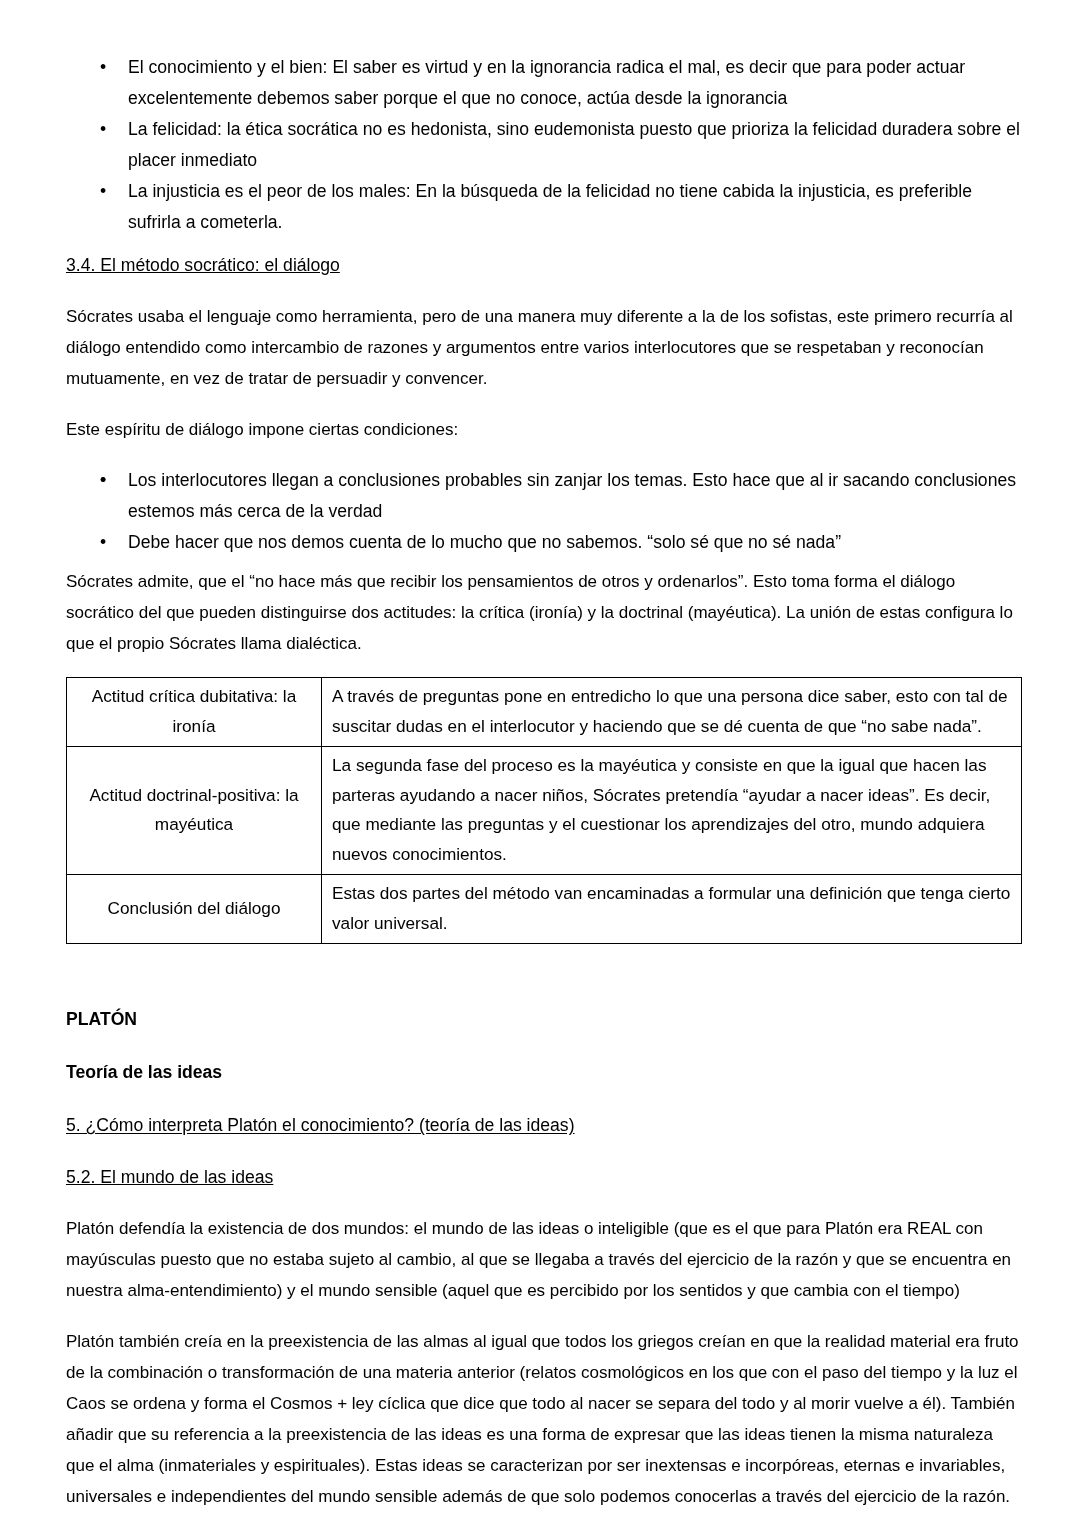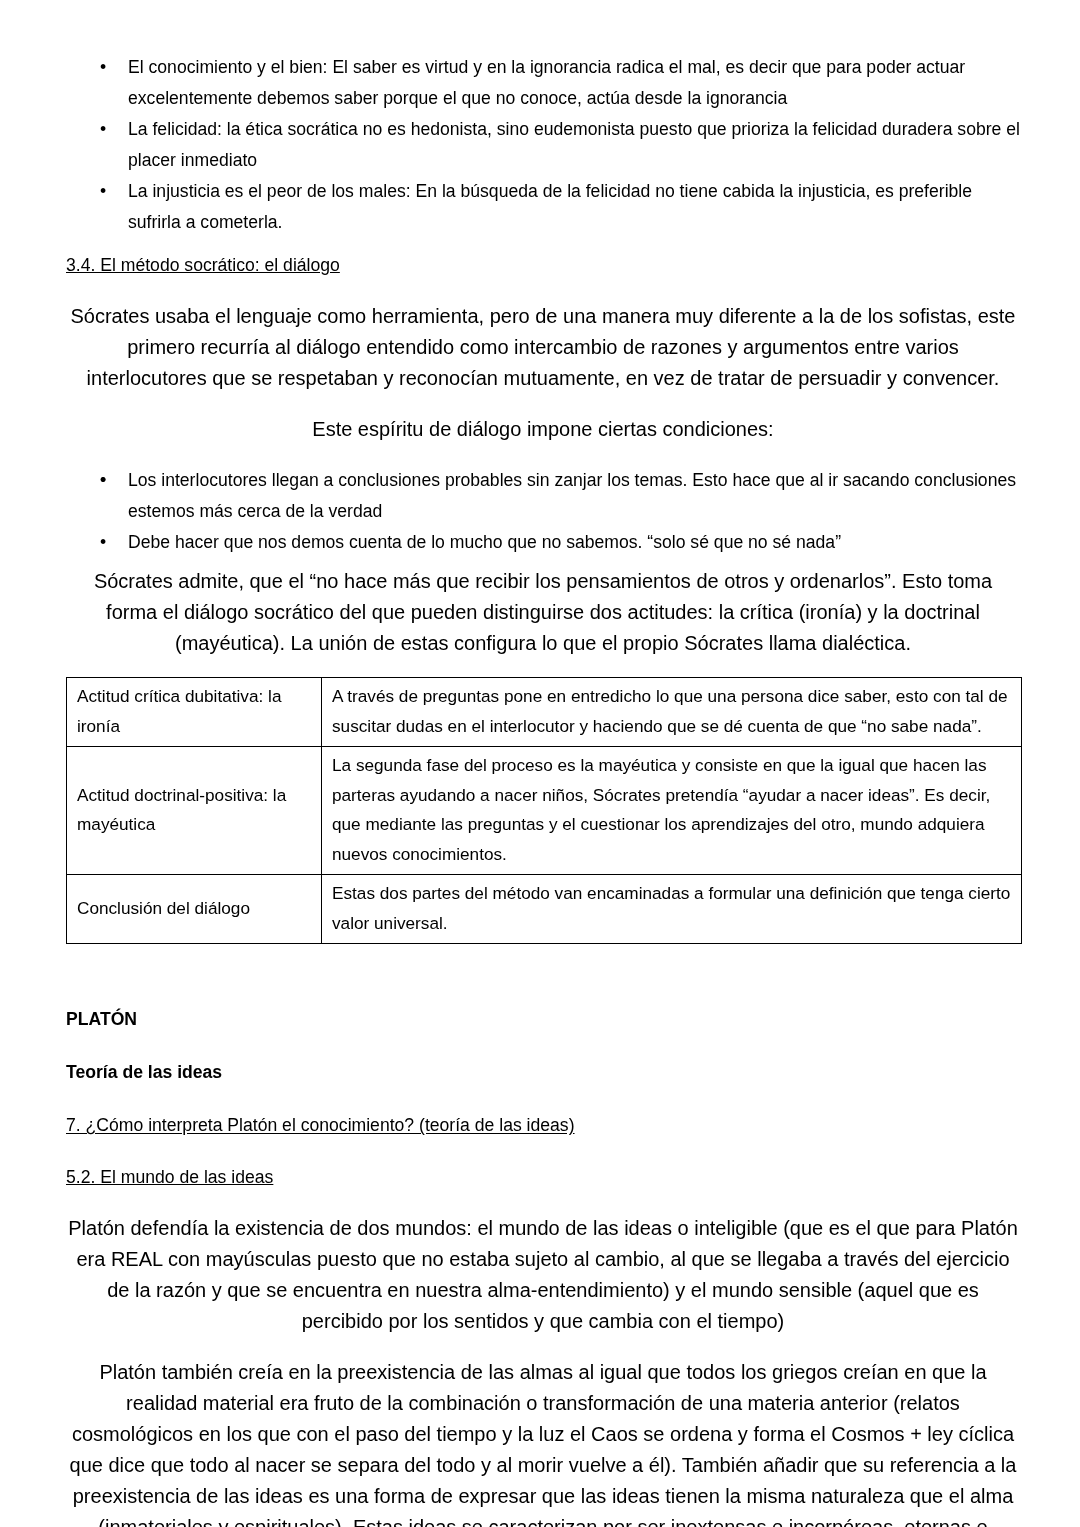--- a/index.html
+++ b/index.html
@@ -24,22 +24,22 @@
   }
   .doc-body {
     font-size: 17.6px;
     line-height: 31px;
     color: #000;
   }
 
   
   p.para {
     margin: 0 2px 20px 0;
-    text-align: center;
-    font-size: 20px;
+    text-align: left;
+    font-size: 17px;
     line-height: 31px;
   }
   p.para.tight {
     margin-bottom: 18px;
   }
 
   
   ul.bullets {
     list-style: none;
     margin: 0 0 8px 0;
@@ -94,20 +94,21 @@
   }
   table.dialog-table td {
     border: 1.6px solid #000000;
     vertical-align: middle;
     font-size: 17.2px;
     line-height: 29.5px;
     padding: 4px 8px 5px 8px;
   }
   table.dialog-table td.label {
     width: 234px;
+    text-align: center;
     padding-left: 10px;
     padding-right: 10px;
   }
   table.dialog-table td.desc {
     text-align: left;
     vertical-align: top;
     padding-left: 10px;
     padding-right: 6px;
   }
 
@@ -171,21 +172,21 @@
           <td class="desc">Estas dos partes del método van encaminadas a formular una definición que tenga cierto valor universal.</td>
         </tr>
       </tbody>
     </table>
 
     <div class="spacer-lg"></div>
 
     <div class="h-bold">PLATÓN</div>
     <div class="h-bold">Teoría de las ideas</div>
 
-    <div class="h-underline"><span class="u">7. ¿Cómo interpreta Platón el conocimiento? (teoría de las ideas)</span></div>
+    <div class="h-underline"><span class="u">5. ¿Cómo interpreta Platón el conocimiento? (teoría de las ideas)</span></div>
 
     <div class="h-sub">5.2. El mundo de las ideas</div>
 
     <p class="para">Platón defendía la existencia de dos mundos: el mundo de las ideas o inteligible (que es el que para Platón era REAL con mayúsculas puesto que no estaba sujeto al cambio, al que se llegaba a través del ejercicio de la razón y que se encuentra en nuestra alma-entendimiento) y el mundo sensible (aquel que es percibido por los sentidos y que cambia con el tiempo)</p>
 
     <p class="para">Platón también creía en la preexistencia de las almas al igual que todos los griegos creían en que la realidad material era fruto de la combinación o transformación de una materia anterior (relatos cosmológicos en los que con el paso del tiempo y la luz el Caos se ordena y forma el Cosmos + ley cíclica que dice que todo al nacer se separa del todo y al morir vuelve a él). También añadir que su referencia a la preexistencia de las ideas es una forma de expresar que las ideas tienen la misma naturaleza que el alma (inmateriales y espirituales). Estas ideas se caracterizan por ser inextensas e incorpóreas, eternas e invariables, universales e independientes del mundo sensible además de que solo podemos conocerlas a través del ejercicio de la razón.</p>
 
   </div>
 </div>
 

